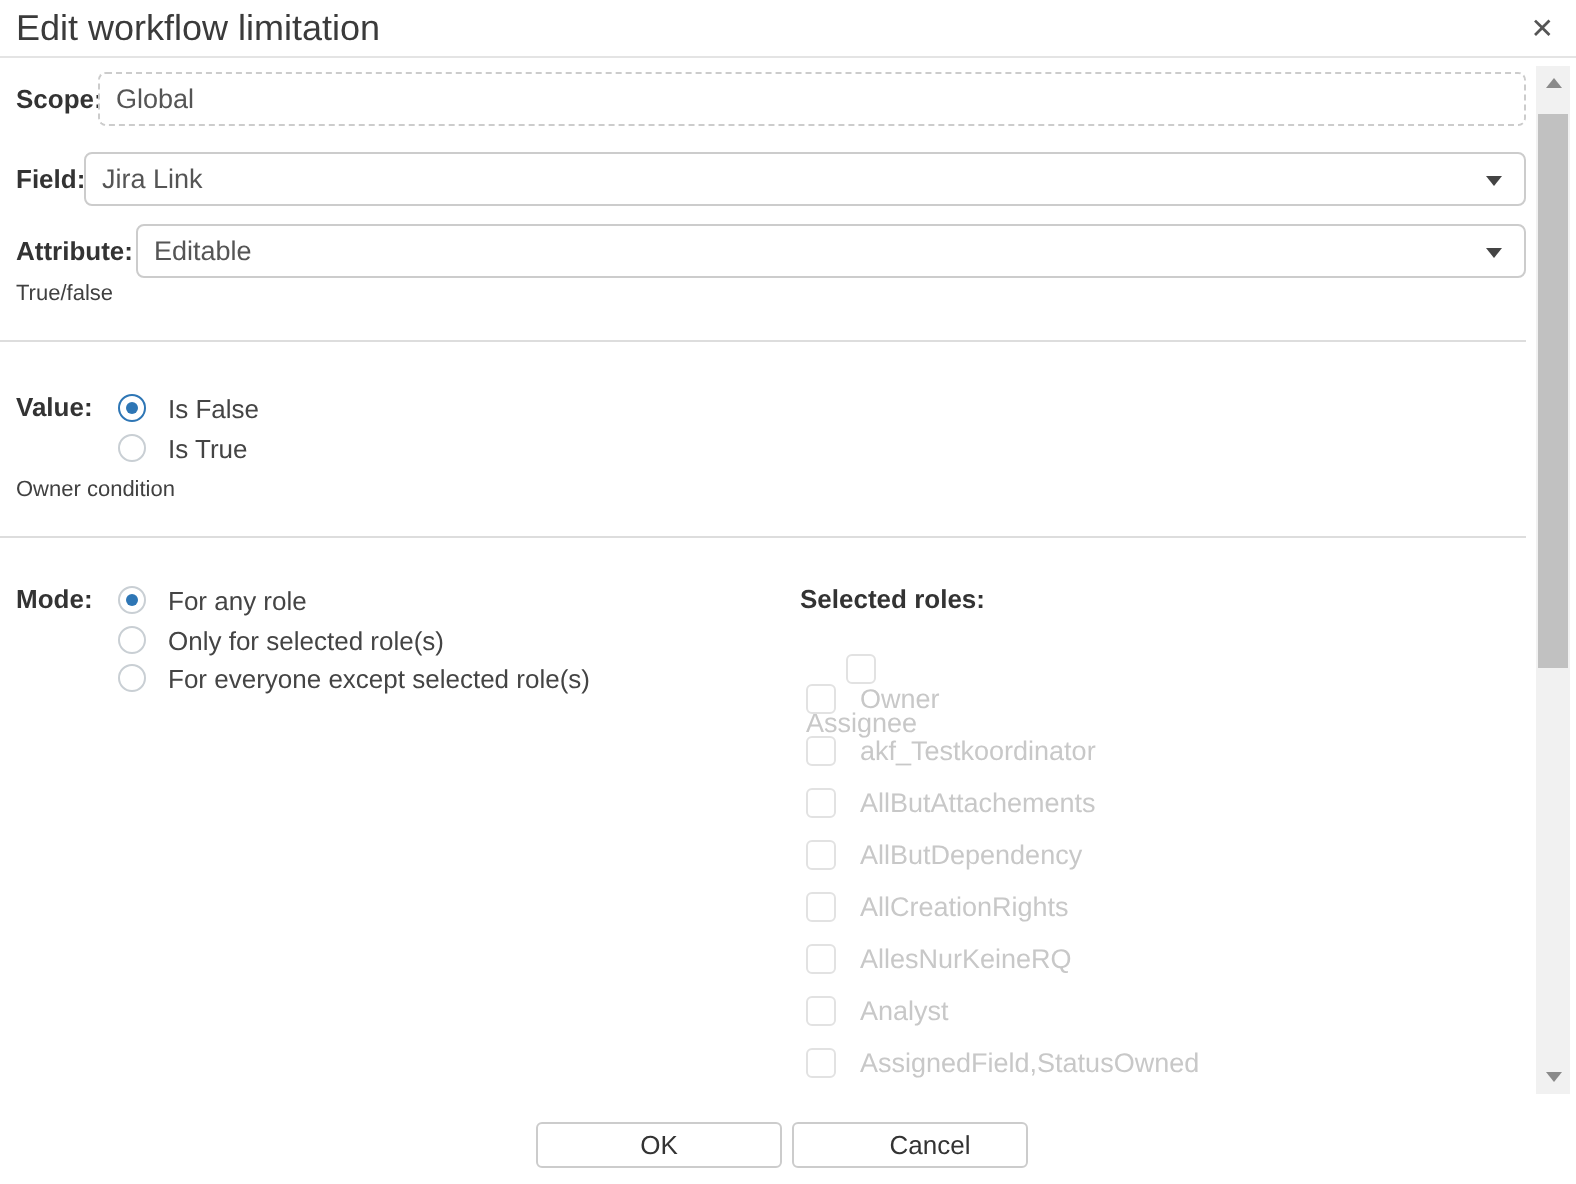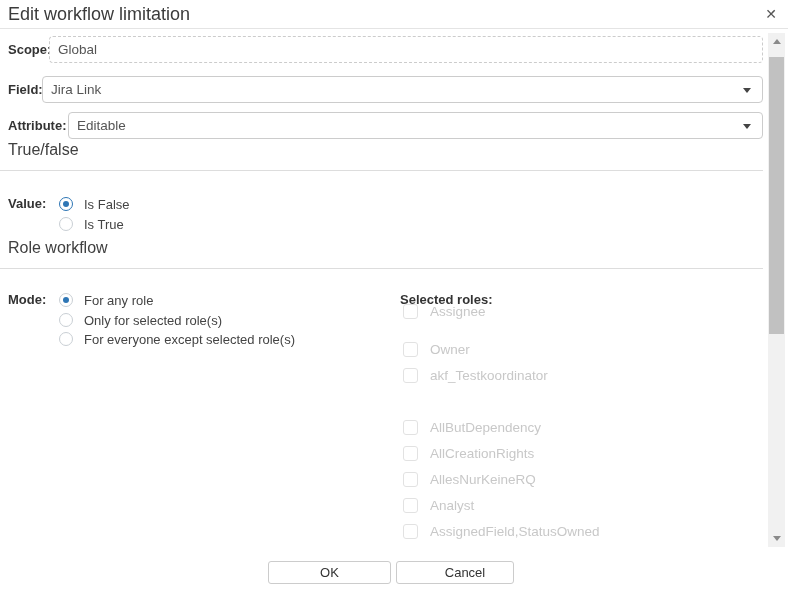--- a/index.html
+++ b/index.html
@@ -18,21 +18,21 @@
   
   .input-box { position:absolute; background:#fff; border-radius:4px; font-size:13.5px; color:#555;
                display:flex; align-items:center; padding-left:8px; }
   .dashed { border:1px dashed #ccc; }
   .solid  { border:1px solid #ccc;align-items:center; }
   .caret { position:absolute; right:11px; top:50%; margin-top:-2px; width:0; height:0;
            border-left:4px solid transparent; border-right:4px solid transparent; border-top:5px solid #444; }
 
   
   .section { position:absolute; left:0; width:763px; border-bottom:1px solid #ddd; }
-  .section-text { padding-left:8px; font-size:16px; font-weight:400; color:#404040; }
+  .section-text { padding-left:8px; font-size:11px; font-weight:400; color:#404040; }
 
   
   .radio-row { position:absolute; height:16px; display:flex; align-items:center; gap:11px; }
   .radio { width:14px; height:14px; border-radius:50%; border:1px solid #c9cfd4; background:#fff; position:relative; flex:0 0 auto; }
   .radio.checked::after { content:""; position:absolute; left:3px; top:3px; right:3px; bottom:3px; border-radius:50%; background:#2e76b5; }
   .radio.focus-ring { border-color:#2e76b5; }
   .radio-label { font-size:13px; color:#444; }
 
   
   .chk-row { position:absolute; height:16px; display:flex; align-items:center; gap:12px; }
@@ -89,50 +89,54 @@
   <div class="radio-row" style="left:59px; top:196px;">
     <span class="radio focus-ring checked"></span>
     <span class="radio-label">Is False</span>
   </div>
   <div class="radio-row" style="left:59px; top:216px;">
     <span class="radio"></span>
     <span class="radio-label">Is True</span>
   </div>
 
   <div class="section" style="top:239px; height:30px;">
-    <div class="section-text">Role workflow</div>
+    <div class="section-text">Owner condition</div>
   </div>
 
   <div class="lbl" style="left:8px; top:292px; line-height:16px;">Mode:</div>
   <div class="radio-row" style="left:59px; top:292px;">
     <span class="radio checked"></span>
     <span class="radio-label">For any role</span>
   </div>
   <div class="radio-row" style="left:59px; top:331px;">
     <span class="radio"></span>
     <span class="radio-label">For everyone except selected role(s)</span>
   </div>
   <div class="radio-row" style="left:59px; top:312px;">
     <span class="radio"></span>
     <span class="radio-label">Only for selected role(s)</span>
   </div>
 
   <div class="lbl" style="left:400px; top:292px; line-height:16px;">Selected roles:</div>
 
-  <div class="chk-row" style="left:403px; top:303px;">
+  <div class="chk-row" style="left:403px; top:327px;flex-direction:column;">
     <span class="checkbox"></span>
     <span class="chk-label">Assignee</span>
   </div>
   <div class="chk-row" style="left:403px; top:341px;">
     <span class="checkbox"></span>
     <span class="chk-label">Owner</span>
   </div>
   <div class="chk-row" style="left:403px; top:367px;">
     <span class="checkbox"></span>
     <span class="chk-label">akf_Testkoordinator</span>
+  </div>
+  <div class="chk-row" style="left:403px; top:393px;">
+    <span class="checkbox"></span>
+    <span class="chk-label">AllButAttachements</span>
   </div>
   <div class="chk-row" style="left:403px; top:419px;">
     <span class="checkbox"></span>
     <span class="chk-label">AllButDependency</span>
   </div>
   <div class="chk-row" style="left:403px; top:445px;">
     <span class="checkbox"></span>
     <span class="chk-label">AllCreationRights</span>
   </div>
   <div class="chk-row" style="left:403px; top:471px;">

